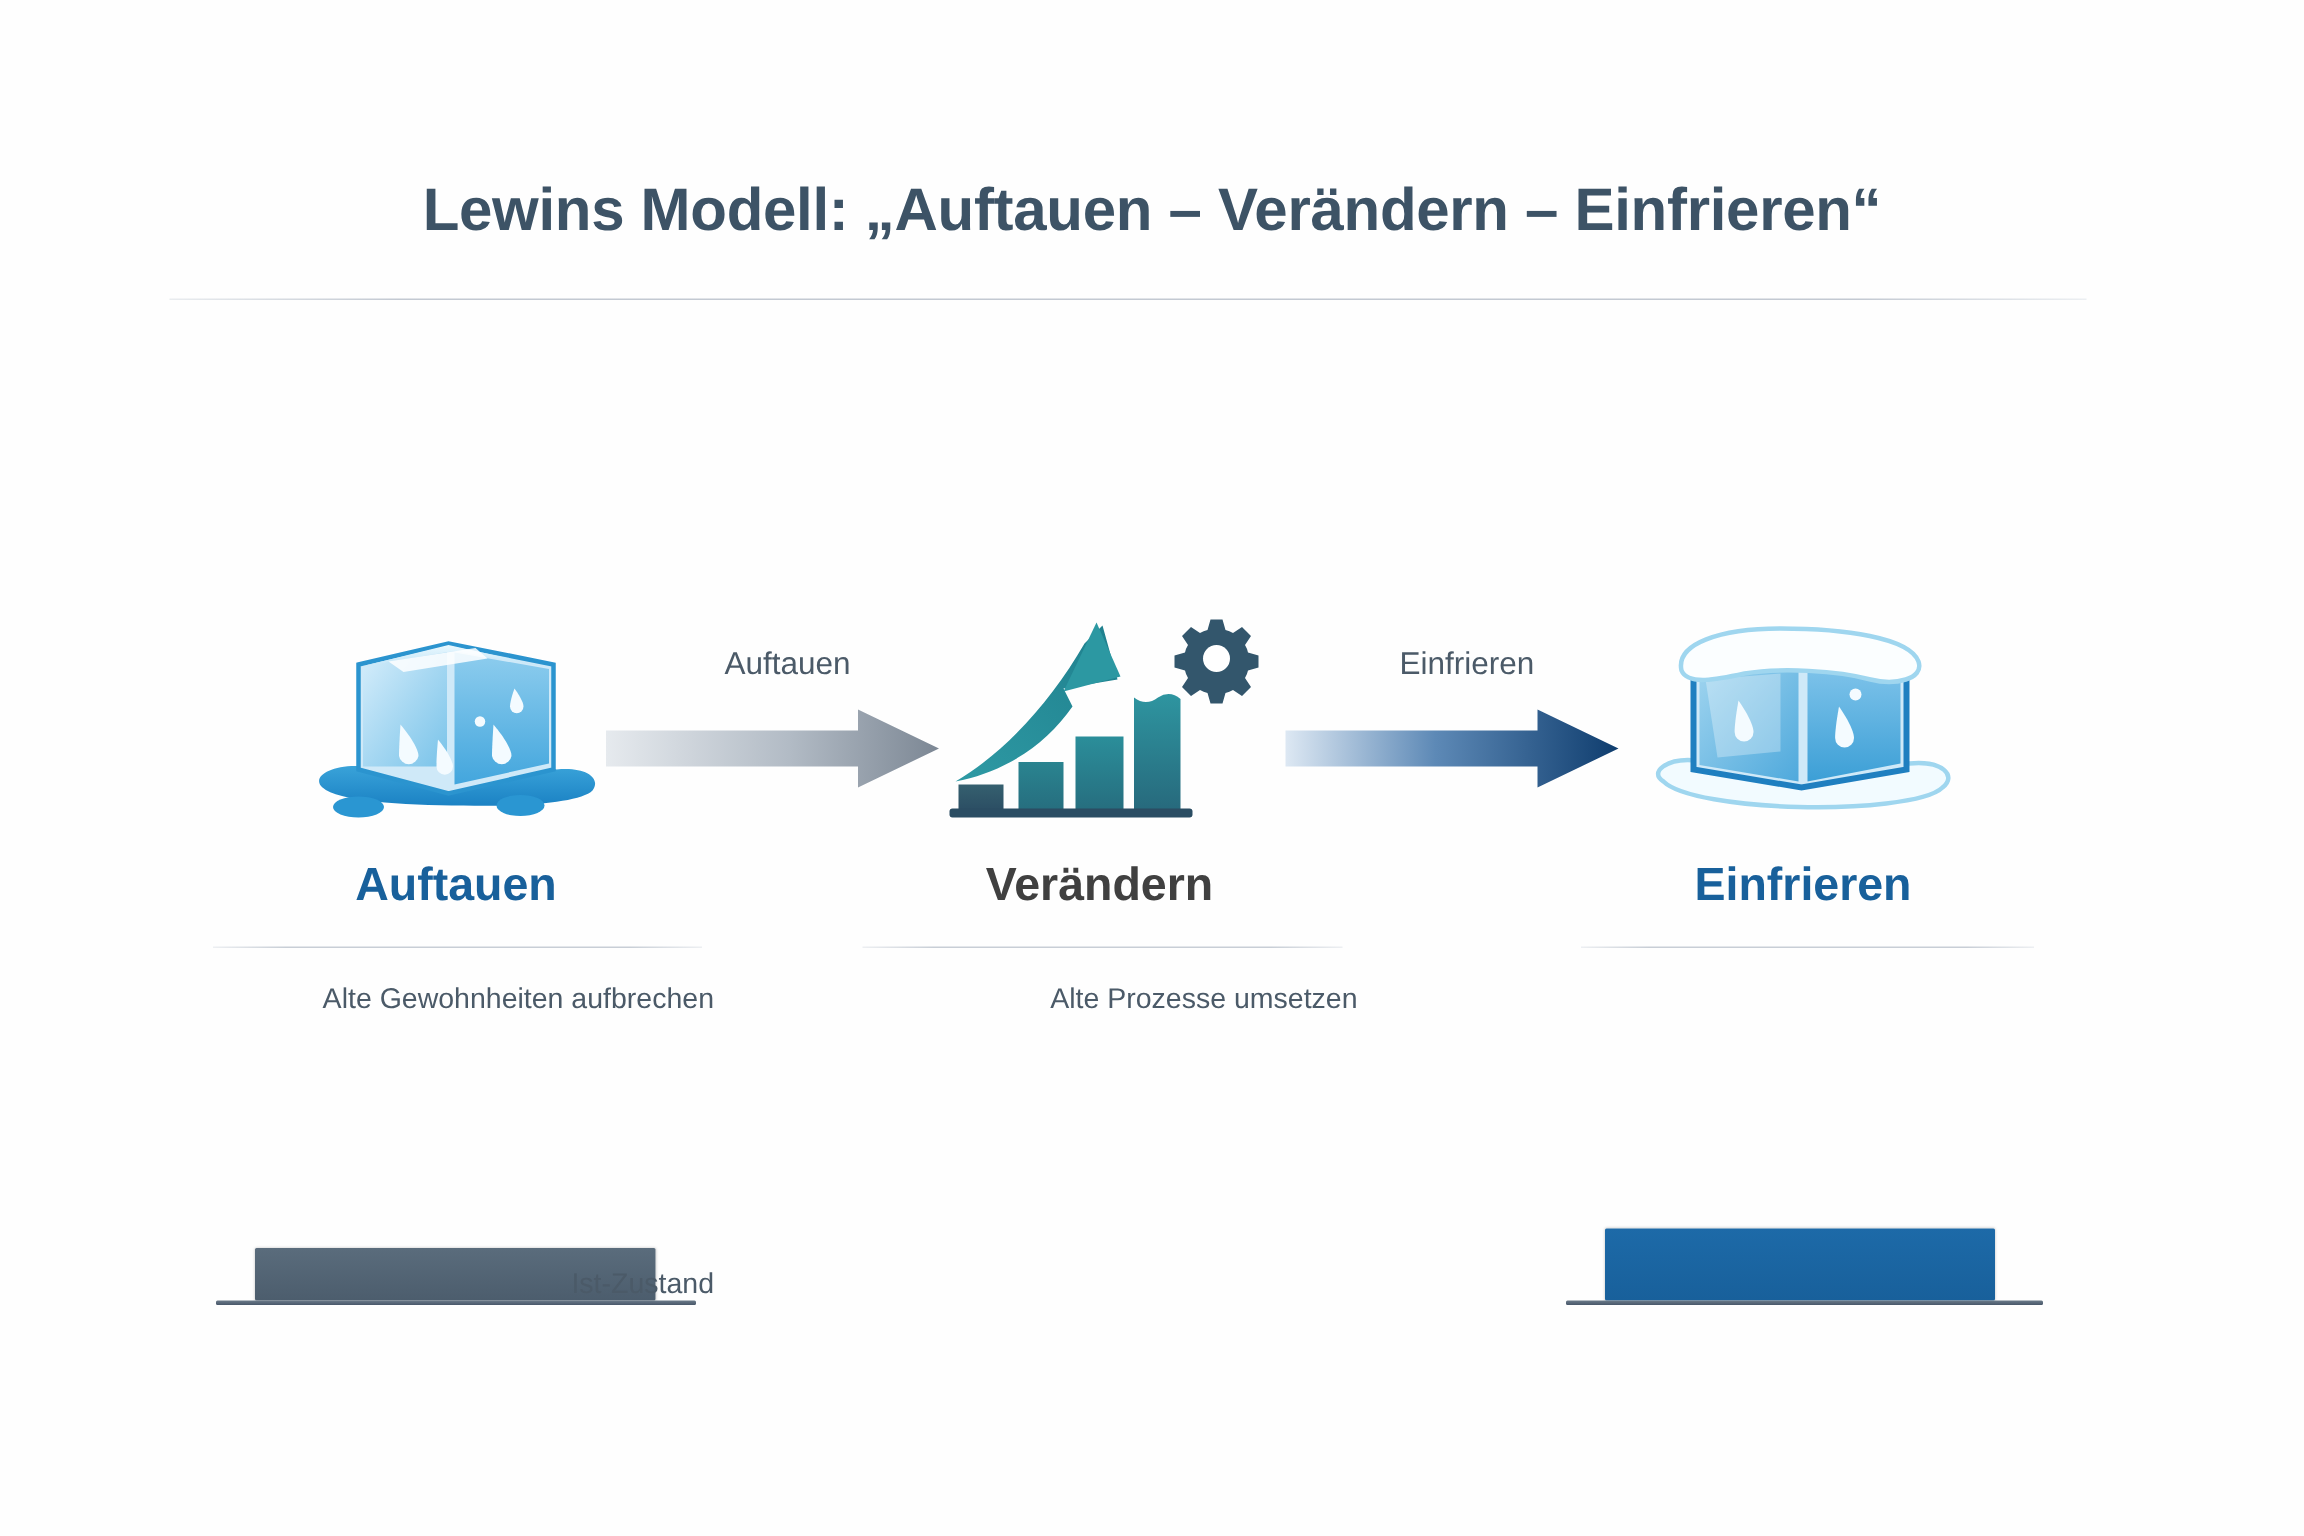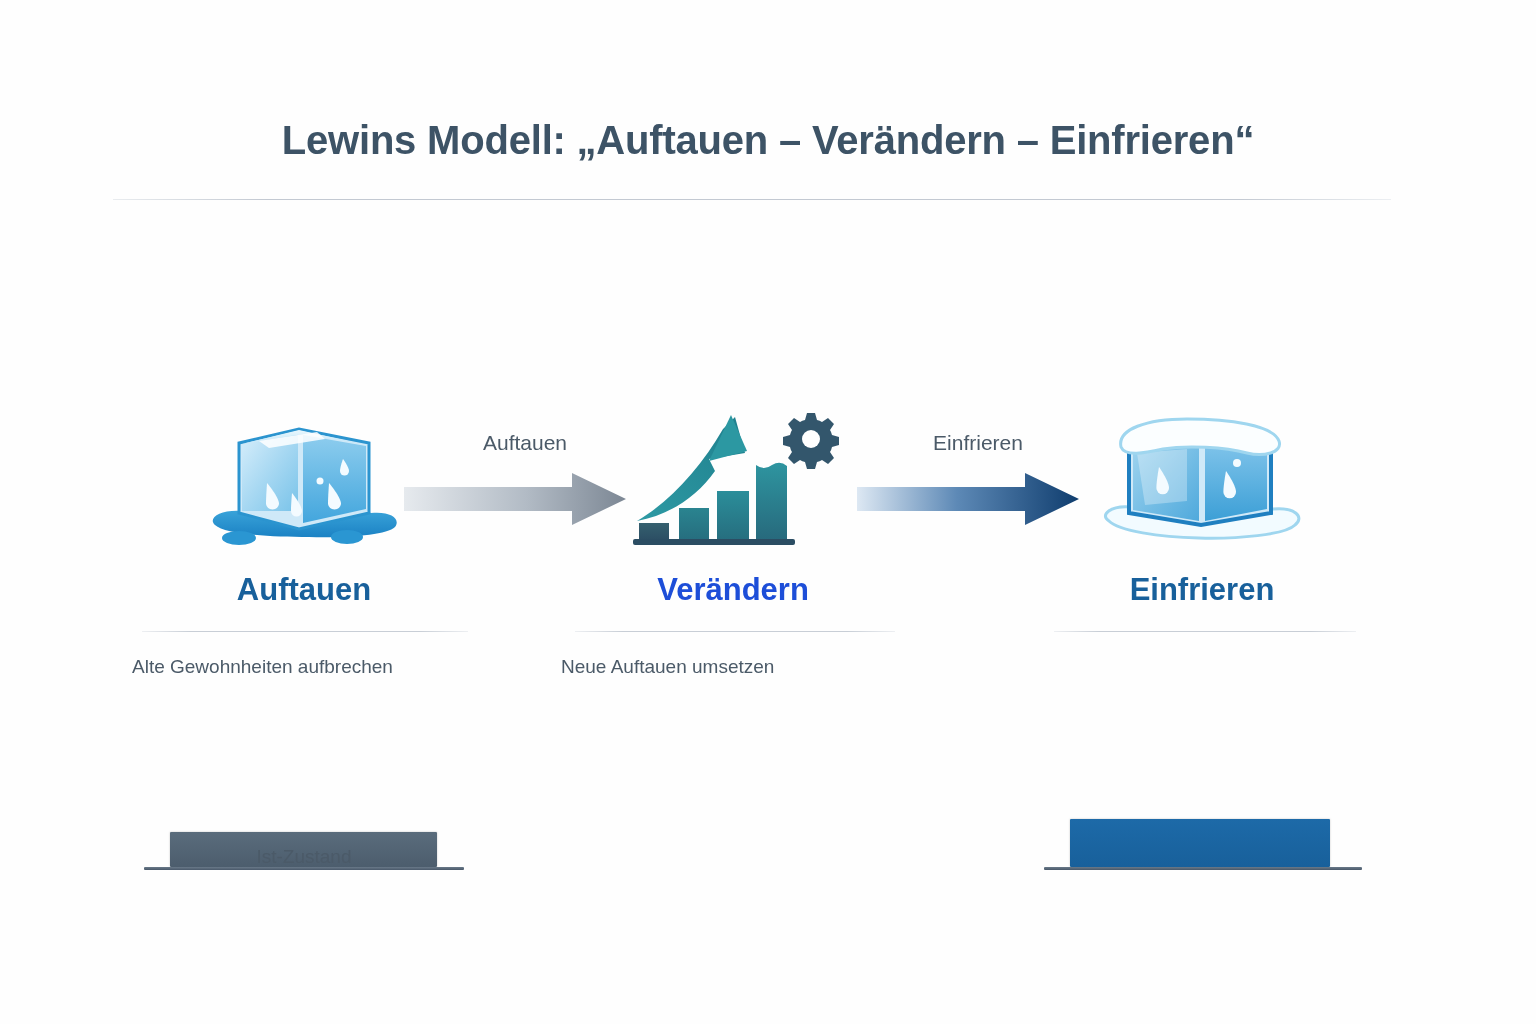--- a/index.html
+++ b/index.html
@@ -82,21 +82,21 @@
   }
   .col-1 .stage-rule { left: 8px;  width: 326px; }
   .col-2 .stage-rule { left: 12px; width: 320px; }
   .col-3 .stage-rule { left: 22px; width: 302px; }
 
   .stage-sub {
     position: absolute;
     width: 344px;
     left: -2px;
     top: 256px;
-    text-align: left;
+    text-align: right;
     font-size: 19px;
     color: #4b5a68;
     white-space: nowrap;
   }
 
   
   .mini {
     position: absolute;
     top: 360px;
     left: 0;
@@ -135,21 +135,21 @@
     bottom: 13px;
     border-radius: 1px;
     box-shadow: 0 0 2px rgba(0,0,0,0.18);
   }
 
   .mini-label {
     position: absolute;
     top: 86px;
     width: 344px;
     left: -2px;
-    text-align: center;
+    text-align: right;
     font-size: 19px;
     color: #4b5a68;
     white-space: nowrap;
   }
 
   
   .arrow-wrap {
     position: absolute;
     top: 425px;
     height: 110px;
@@ -271,23 +271,23 @@
         <path d="M14 116 C46 110 74 92 92 66 L86 54 L122 48 L112 12 L100 24 C78 62 48 96 14 116 Z" fill="url(#arw)"></path>
         <path d="M86 56 L124 46 L108 10 Z" fill="#2c98a2"></path>
 
         <g transform="translate(166,8)">
           <path d="M18 0 h8 l2 7 a15 15 0 0 1 5 2 l6 -4 l6 6 l-4 6 a15 15 0 0 1 2 5 l7 2 v8 l-7 2 a15 15 0 0 1 -2 5 l4 6 l-6 6 l-6 -4 a15 15 0 0 1 -5 2 l-2 7 h-8 l-2 -7 a15 15 0 0 1 -5 -2 l-6 4 l-6 -6 l4 -6 a15 15 0 0 1 -2 -5 l-7 -2 v-8 l7 -2 a15 15 0 0 1 2 -5 l-4 -6 l6 -6 l6 4 a15 15 0 0 1 5 -2 Z" fill="#33566c"></path>
           <circle cx="22" cy="26" r="9" fill="#ffffff"></circle>
         </g>
       </svg>
     </div>
 
-    <div class="stage-title" style="color:#1d4ed8">Verändern</div>
+    <div class="stage-title" style="color:#404040">Verändern</div>
     <div class="stage-rule"></div>
-    <div class="stage-sub">Neue Auftauen umsetzen</div>
+    <div class="stage-sub">Alte Prozesse umsetzen</div>
 
   </div>
 
   <div class="col col-3">
 
     <div class="icon-box">
       <svg width="230" height="150" viewBox="0 0 230 150">
         <defs>
           <linearGradient id="fL" x1="0" y1="0" x2="1" y2="1">
             <stop offset="0" stop-color="#9fd4ef"></stop>

